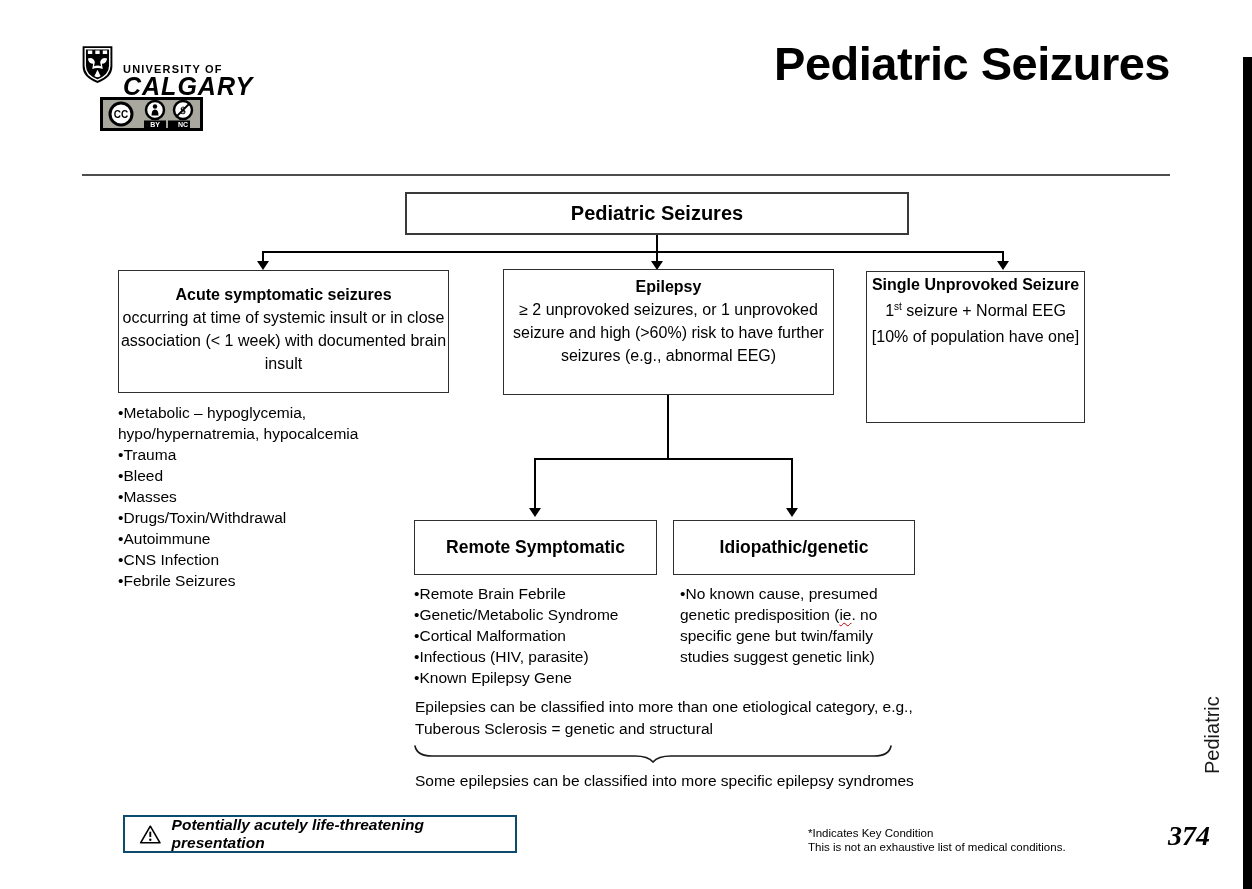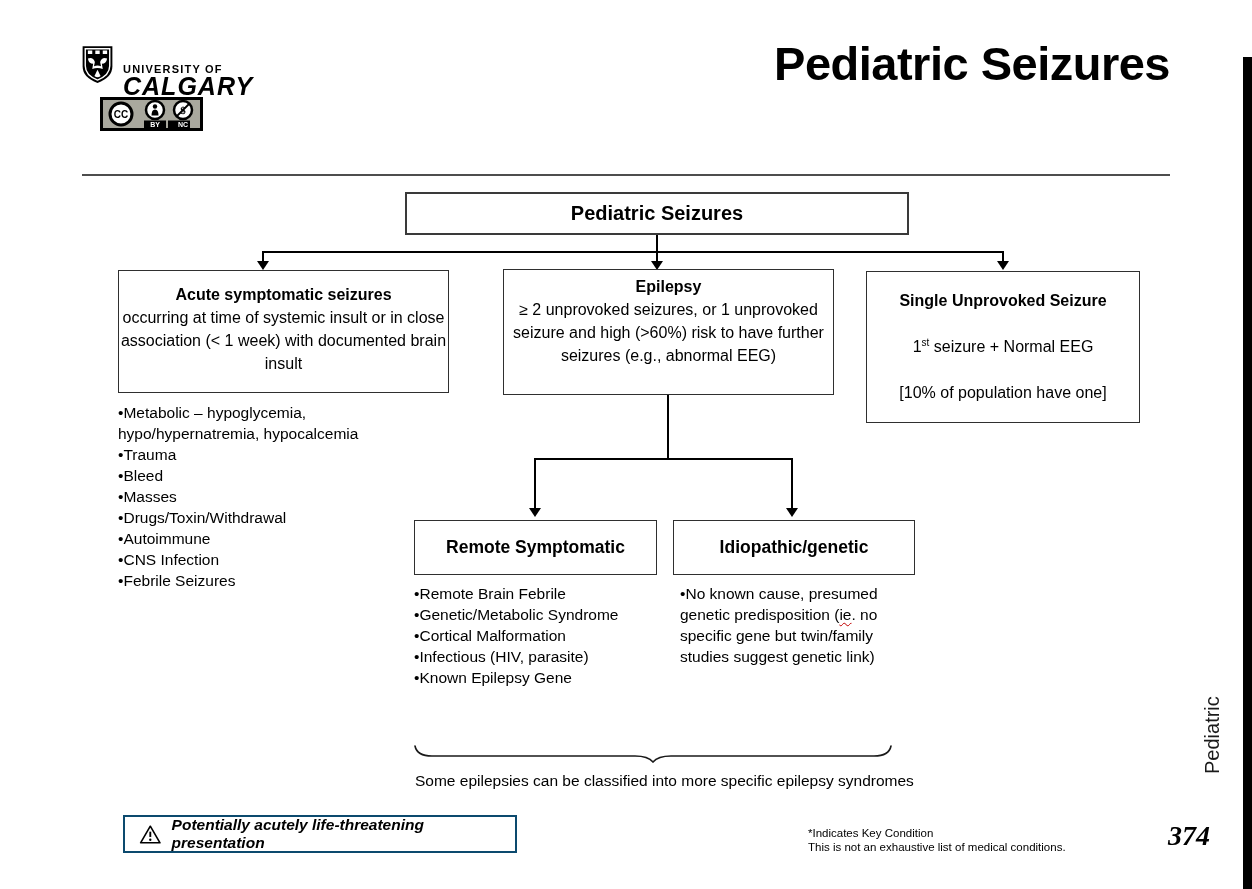--- a/index.html
+++ b/index.html
@@ -25,22 +25,22 @@
   .vline, .hline { position:absolute; background:#000; }
   .vline { width:2px; } .hline { height:2px; }
   .arrow-down { position:absolute; width:0; height:0;
     border-left:6px solid transparent; border-right:6px solid transparent; border-top:9px solid #000; }
 
   .root-box { left:405px; top:192px; width:504px; height:43px; display:flex; align-items:center; justify-content:center;
     font-size:20px; font-weight:bold; border-width:2px; border-color:#3a3a3a; }
 
   .acute-box { left:118px; top:270px; width:331px; height:123px; padding-top:12px; font-size:16px; line-height:23px; }
   .epilepsy-box { left:503px; top:269px; width:331px; height:126px; padding:5px 6px 0 6px; font-size:16px; line-height:23px; }
-  .single-box { left:866px; top:271px; width:274px; height:152px; display:flex; flex-direction:column;
-    justify-content:center; font-size:16px; line-height:26px;gap:20px; }
+  .single-box { left:866px; top:271px; width:219px; height:152px; display:flex; flex-direction:column;
+    font-size:16px; line-height:26px; }
   .box-title { font-weight:bold; }
   sup.ord { font-size:10px; vertical-align:super; line-height:0; }
 
   .bullets { position:absolute; font-size:15.5px; line-height:21px; }
   .bullets-acute { left:118px; top:402px; width:296px; }
   .bullets-remote { left:414px; top:583px; width:262px; }
   .idio-bullet-wrap { position:absolute; left:680px; top:583px; width:230px; font-size:15.5px; line-height:21px; }
   .bullet-item::before, .idio-bullet::before { content:"\2022"; }
   .squiggle { text-decoration:underline; text-decoration-style:wavy; text-decoration-color:#c00000;
     text-decoration-thickness:1px; text-underline-offset:2px; }
@@ -172,20 +172,21 @@
       <div class="bullet-item">Known Epilepsy Gene</div>
     </div>
 
   <div class="fc-box idio-box">
     <span>Idiopathic/genetic</span>
   </div>
   <div class="idio-bullet-wrap">
     <div class="idio-bullet"><span>No known cause, presumed genetic predisposition (</span><span class="squiggle">ie</span><span>. no specific gene but twin/family studies suggest genetic link)</span></div>
   </div>
 
+  <div class="etiology-note">Epilepsies can be classified into more than one etiological category, e.g., Tuberous Sclerosis = genetic and structural</div>
 
   <svg class="brace" width="478" height="18" viewBox="0 0 478 18">
     <path d="M1,1 Q3,11 18,11 L221,11 Q234,11 239,17 Q244,11 257,11 L460,11 Q475,11 477,1" fill="none" stroke="#1a1a1a" stroke-width="1.6" stroke-linecap="round"></path>
   </svg>
 
   <div class="syndromes-note">Some epilepsies can be classified into more specific epilepsy syndromes</div>
 
   <div class="warning-box">
     <svg width="23" height="21" viewBox="0 0 24 22">
       <path d="M12 2.2 L22.3 19.8 H1.7 Z" fill="none" stroke="#000" stroke-width="1.7" stroke-linejoin="round"></path>

